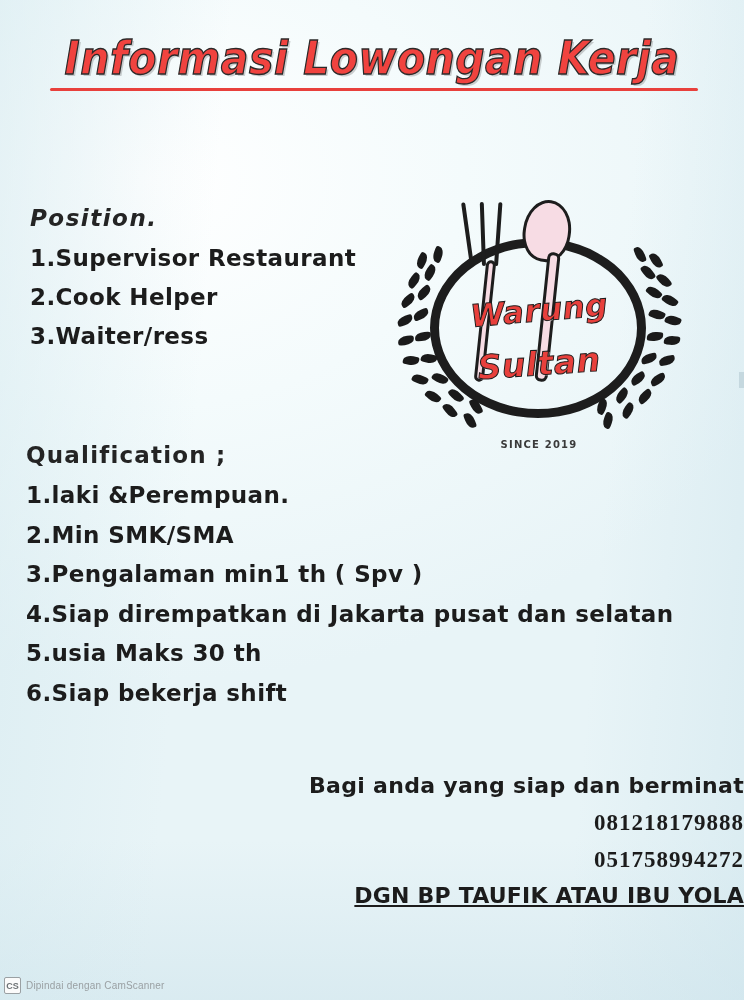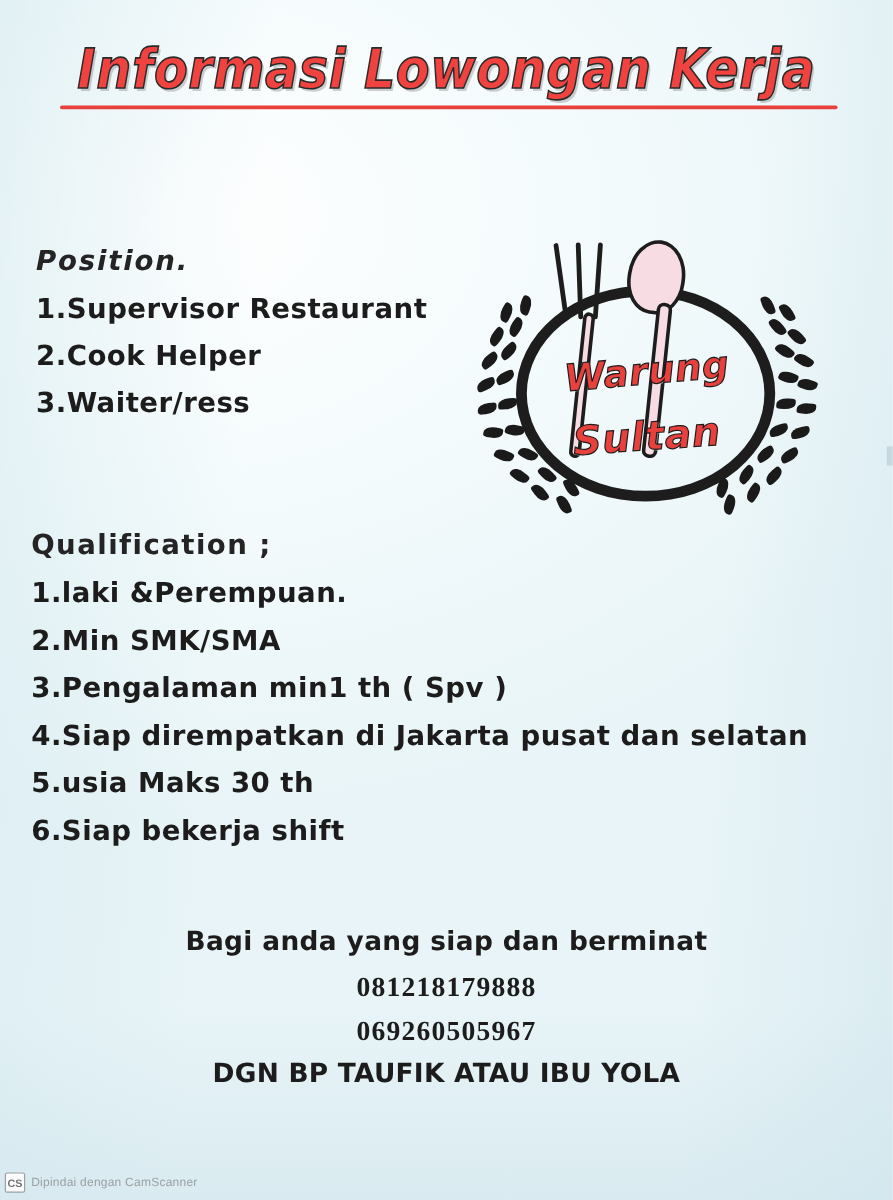--- a/index.html
+++ b/index.html
@@ -103,29 +103,31 @@
     width: 744px;
     text-align: center;
     font-family: "DejaVu Sans", sans-serif;
   }
   .contact-block .cline {
     font-size: 22px;
     font-weight: bold;
     color: #1c1c1c;
     line-height: 1.62;
     letter-spacing: 0.3px;
+    text-align: right;
   }
   .contact-block .phone {
     font-size: 23px;
     letter-spacing: 1px;
     font-family: Liberation Serif, serif;
   }
   .contact-block .final {
     font-size: 22px;
     letter-spacing: 0.2px;
+    text-decoration: underline;
   }
 
   
   .logo {
     position: absolute;
     top: 196px;
     left: 384px;
     width: 310px;
     height: 280px;
   }
@@ -317,20 +319,21 @@
     </div>
     <div class="fork">
       <div class="tine" style="left:6px; transform:rotate(-8deg);"></div>
       <div class="tine" style="left:18px; transform:rotate(-2deg);"></div>
       <div class="tine" style="left:30px; transform:rotate(4deg);"></div>
       <div class="neck"></div>
     </div>
 
     <div class="logo-word1">Warung</div>
     <div class="logo-word2">Sultan</div>
+    <div class="logo-since">SINCE 2019</div>
 
     <div>
       <div class="wreath-leaf" style="left:30px;  top:60px;  transform:rotate(-62deg);"></div>
       <div class="wreath-leaf" style="left:22px;  top:80px;  transform:rotate(-50deg);"></div>
       <div class="wreath-leaf" style="left:16px;  top:100px; transform:rotate(-36deg);"></div>
       <div class="wreath-leaf" style="left:13px;  top:120px; transform:rotate(-20deg);"></div>
       <div class="wreath-leaf" style="left:14px;  top:140px; transform:rotate(-6deg);"></div>
       <div class="wreath-leaf" style="left:19px;  top:160px; transform:rotate(10deg);"></div>
       <div class="wreath-leaf" style="left:28px;  top:179px; transform:rotate(26deg);"></div>
       <div class="wreath-leaf" style="left:41px;  top:196px; transform:rotate(40deg);"></div>
@@ -366,21 +369,21 @@
       <div class="wreath-leaf" style="left:257px; top:158px; transform:rotate(-14deg);"></div>
       <div class="wreath-leaf" style="left:246px; top:178px; transform:rotate(-32deg);"></div>
       <div class="wreath-leaf" style="left:230px; top:195px; transform:rotate(-48deg);"></div>
       <div class="wreath-leaf" style="left:210px; top:206px; transform:rotate(-64deg);"></div>
     </div>
   </div>
 
   <div class="contact-block">
     <div class="cline">Bagi anda yang siap dan berminat</div>
     <div class="cline phone">081218179888</div>
-    <div class="cline phone">069260505967</div>
+    <div class="cline phone">051758994272</div>
     <div class="cline final">DGN BP TAUFIK ATAU IBU YOLA</div>
   </div>
 
   <div class="watermark">
     <div class="cs-badge">CS</div>
     <div class="cs-text">Dipindai dengan CamScanner</div>
   </div>
 </div>
 
 </body></html>

